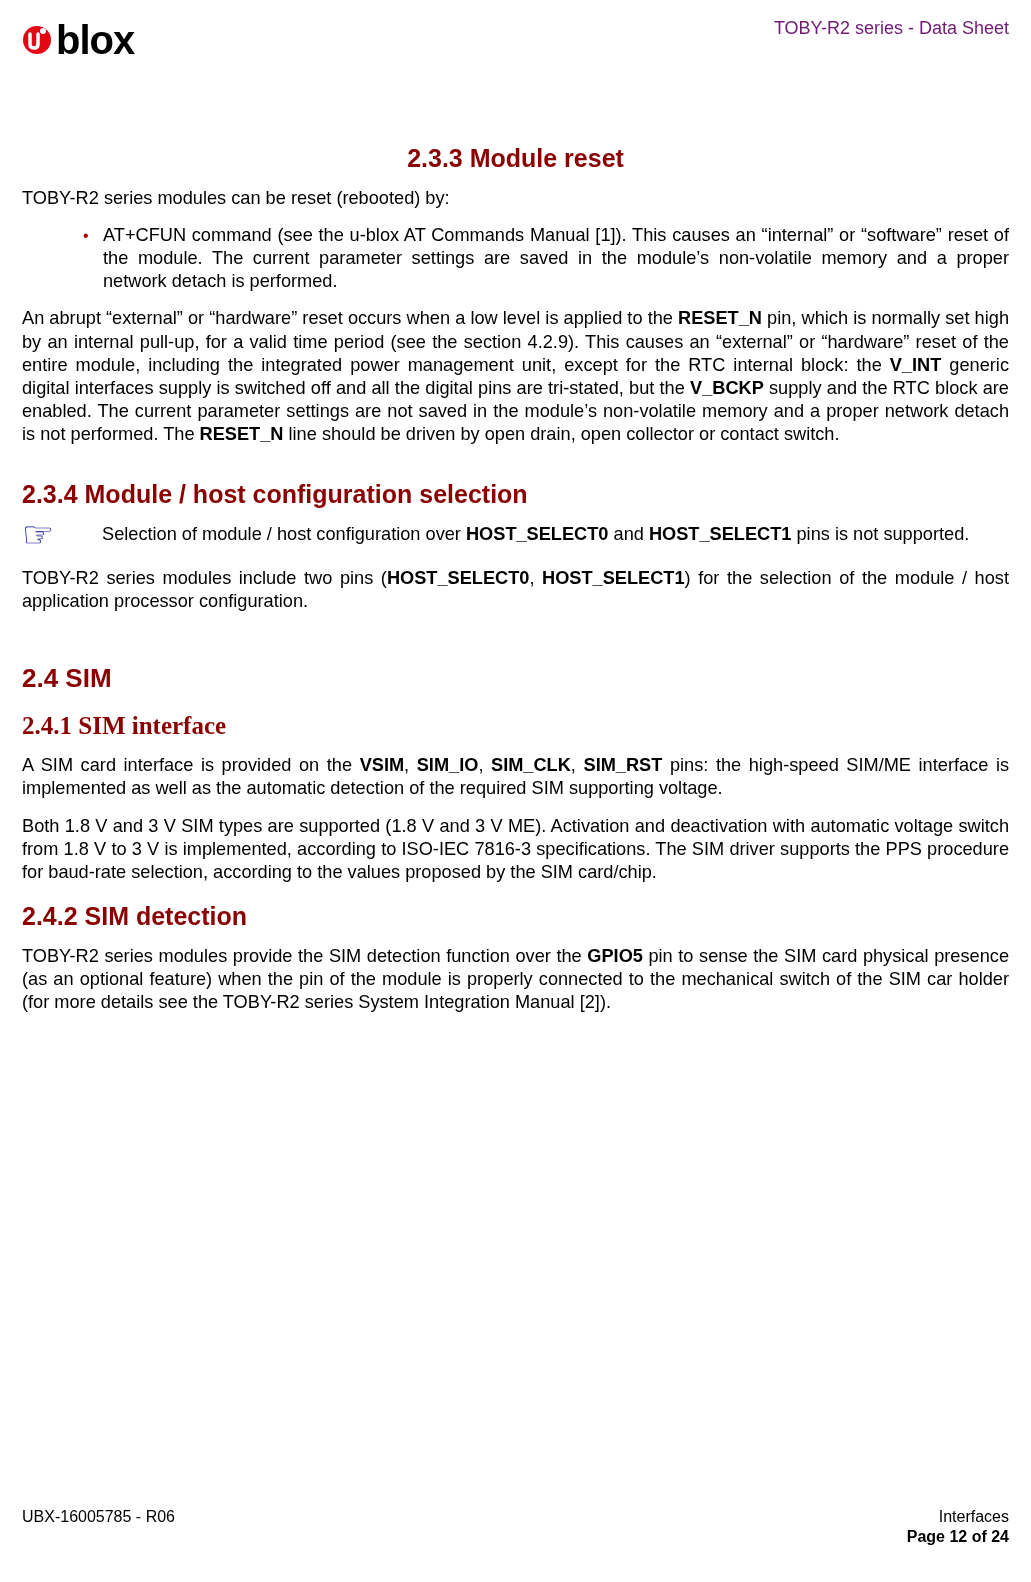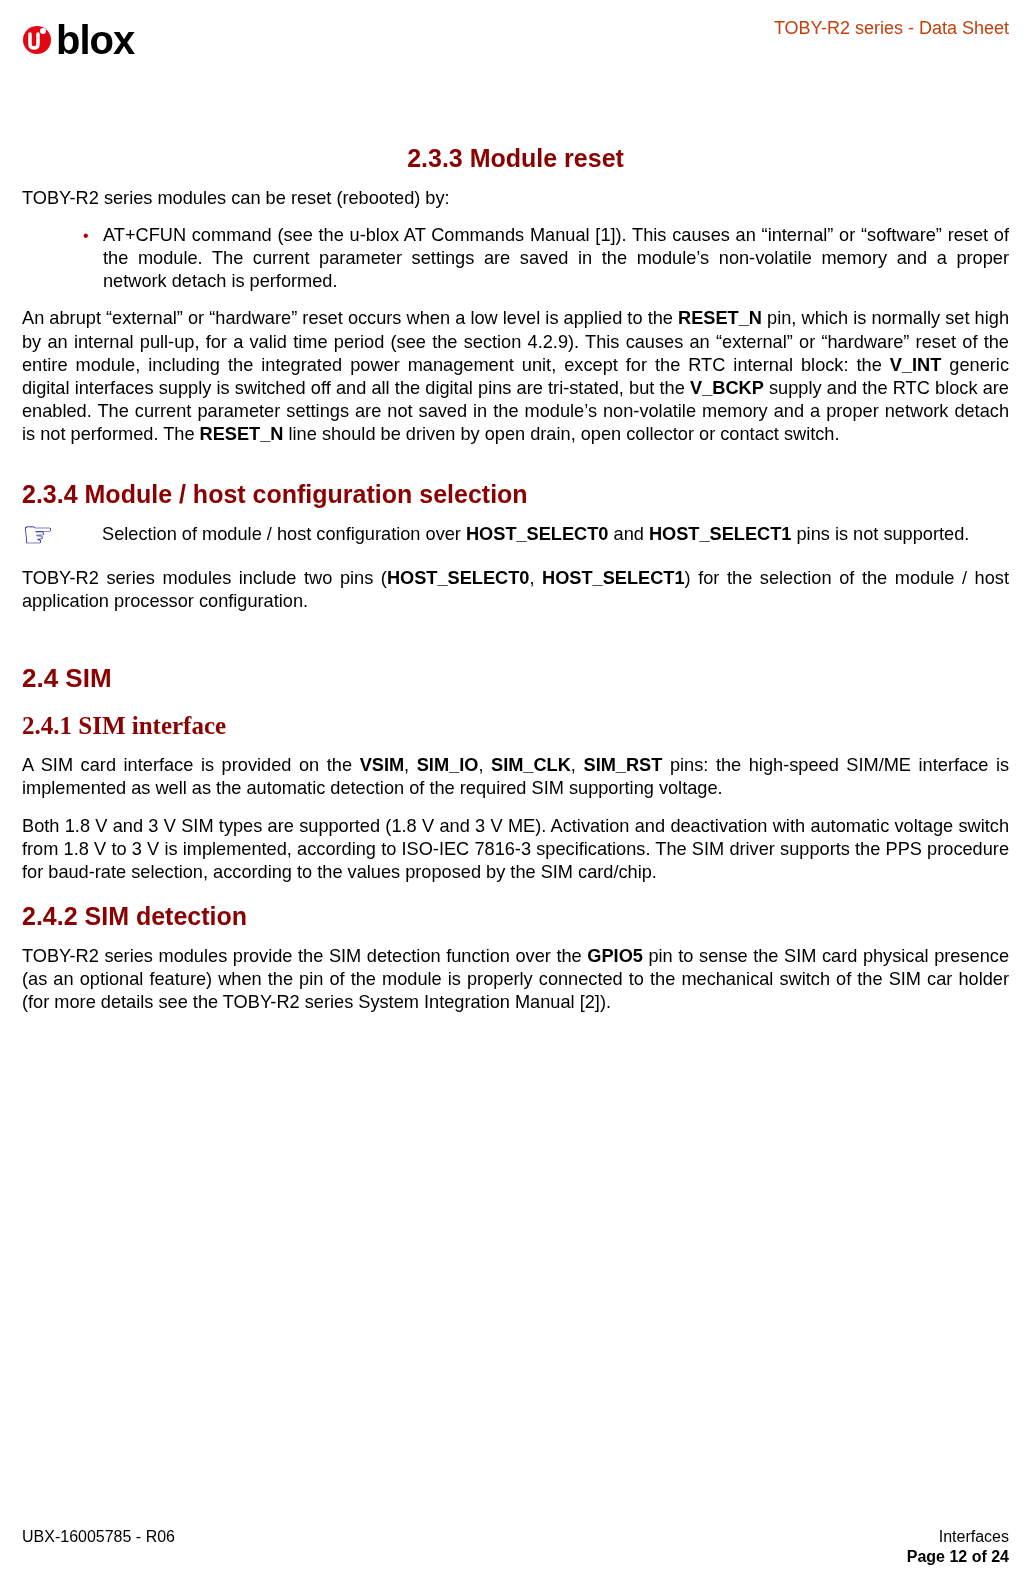--- a/index.html
+++ b/index.html
@@ -26,21 +26,21 @@
       margin-bottom: 80px;
     }
     .logo {
       display: flex;
       align-items: center;
       text-decoration: underline;
     }
     .logo svg { display: block; }
     .header-right {
       font-size: 18px;
-      color: #c2410c;
+      color: #701a75;
       margin-top: 2px;
     }
     h2 {
       color: #8b0000;
       font-size: 26px;
       font-weight: bold;
       margin: 50px 0 18px 0;
     }
     h3 {
       color: #8b0000;
@@ -90,21 +90,21 @@
     }
     .note-text {
       font-size: 18.2px;
       line-height: 1.27;
       text-align: justify;
       flex: 1;
     }
     b { font-weight: bold; }
     .footer {
       position: absolute;
-      bottom: 16px;
+      bottom: 36px;
       left: 22px;
       right: 22px;
       display: flex;
       justify-content: space-between;
       font-size: 16px;
     }
     .footer-right { text-align: right; }
     .footer-right .pg { margin-top: 2px; }
   </style>
 </head>

